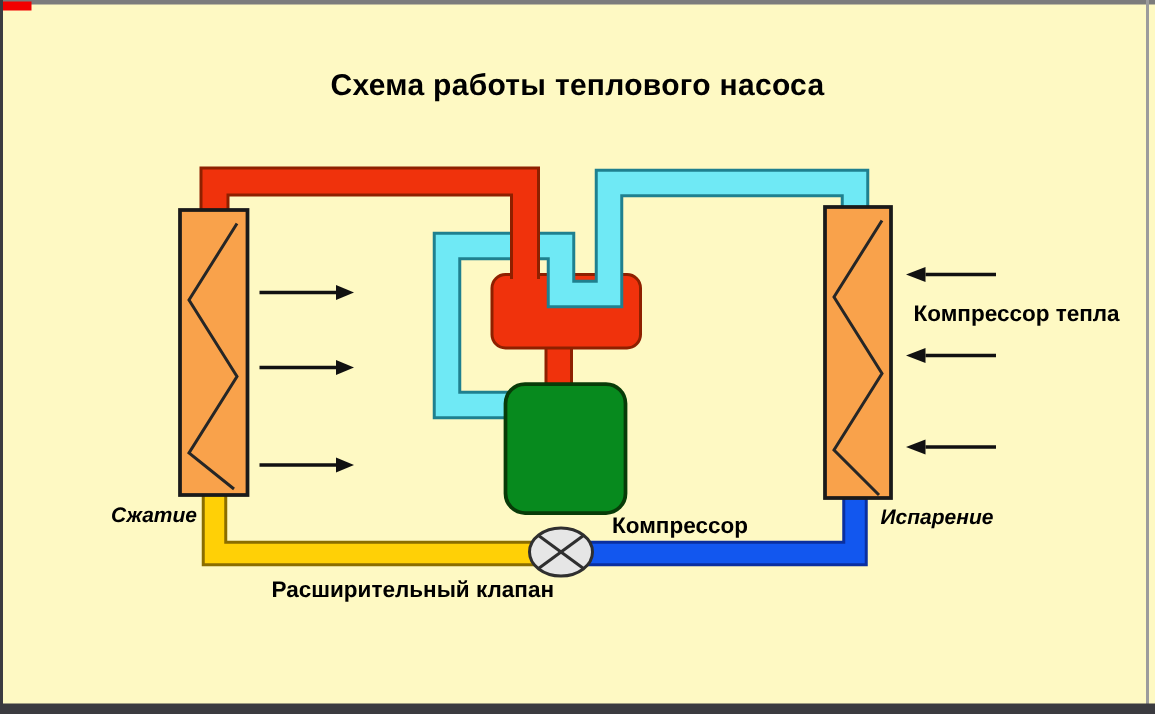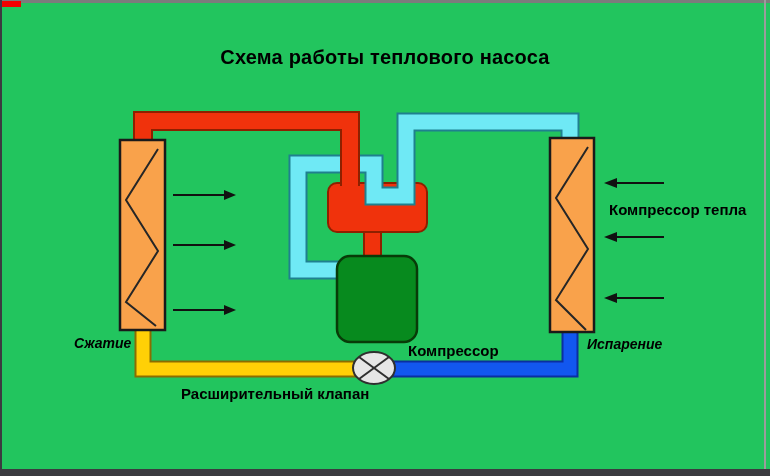--- a/index.html
+++ b/index.html
@@ -1,17 +1,17 @@
 <!DOCTYPE html>
 <html><head>
 <meta charset="utf-8">
 <style>
   html,body{margin:0;padding:0;background:#fff;}
   #stage{
-    position:relative;width:770px;height:476px;background:#22c55e;
+    position:relative;width:770px;height:476px;background:#fef9c3;
     font-family:"Liberation Sans", sans-serif;overflow:hidden;
   }
   .chrome{position:absolute;}
   .lbl{position:absolute;color:#000;font-weight:bold;white-space:nowrap;z-index:5;}
   .lbl.it{font-style:italic;}
   #title{left:0;top:46px;width:770px;text-align:center;font-size:20px;letter-spacing:.2px;}
   #lbl-heat-release{left:176px;top:211px;font-size:15px;}
   #lbl-heat-input{left:609px;top:201px;font-size:15px;}
   #lbl-compression{left:74px;top:335px;font-size:14px;text-align:right;}
   #lbl-evaporation{left:587px;top:336px;font-size:14px;}

